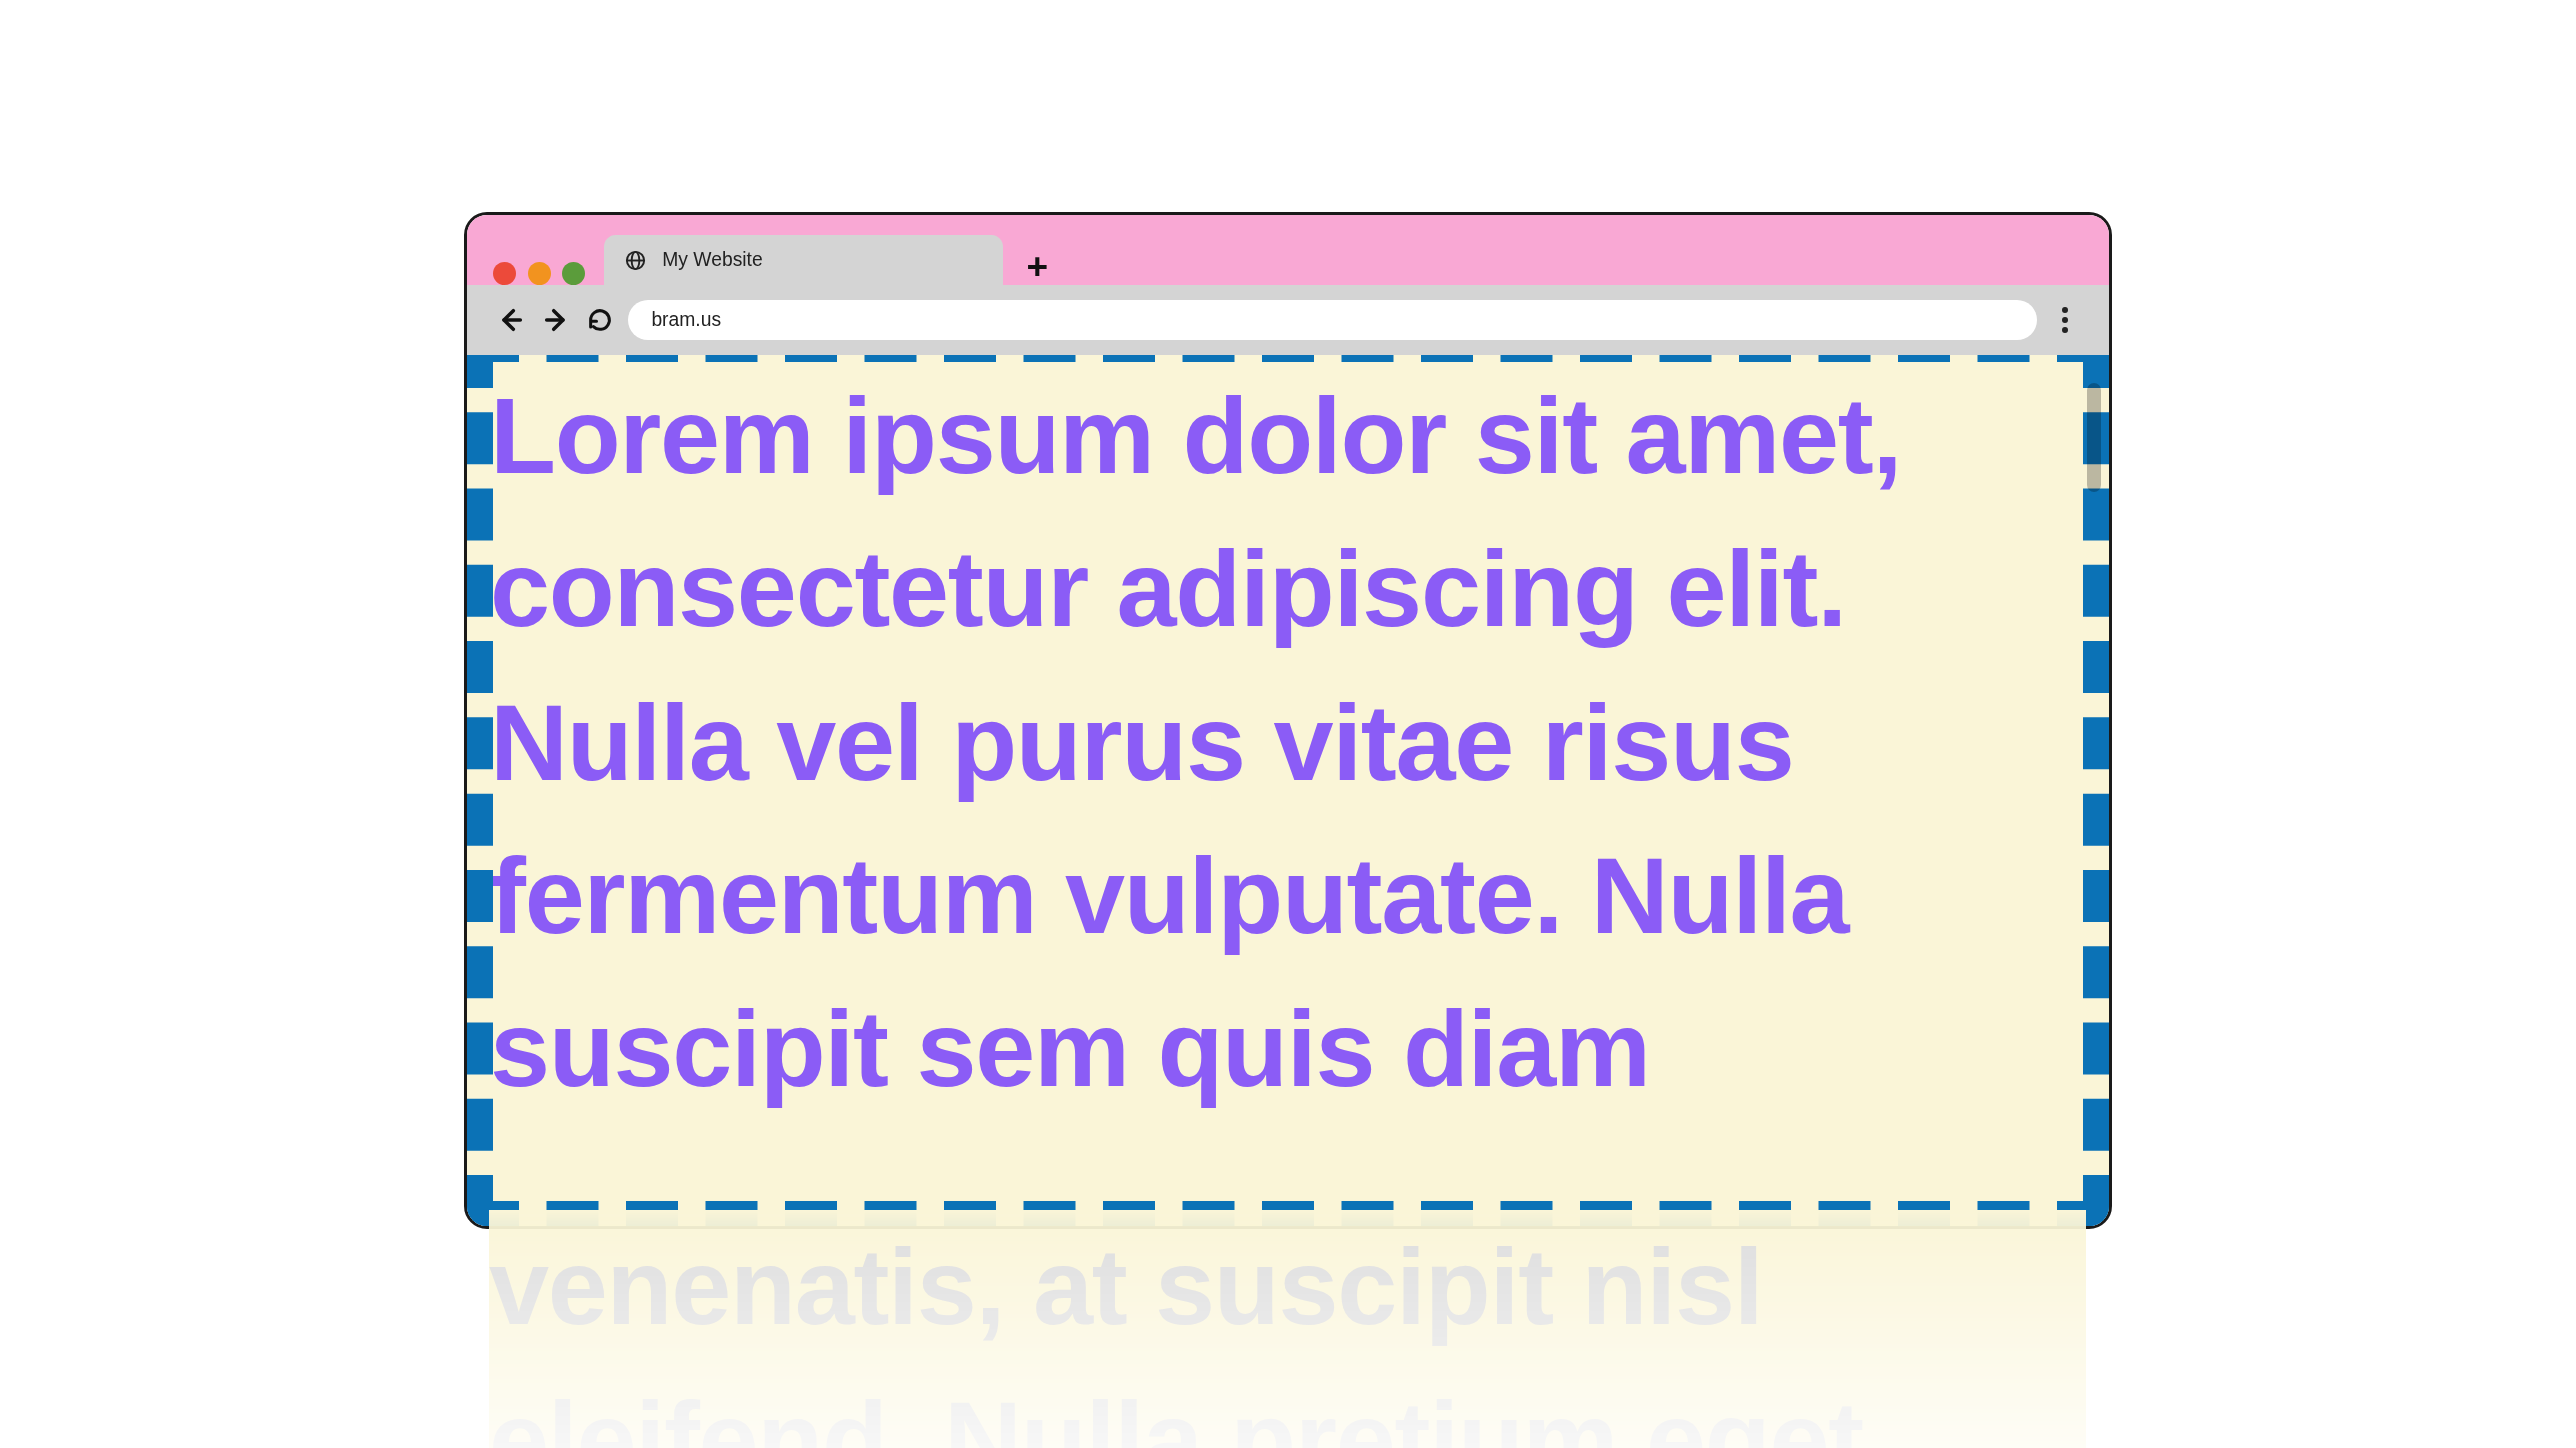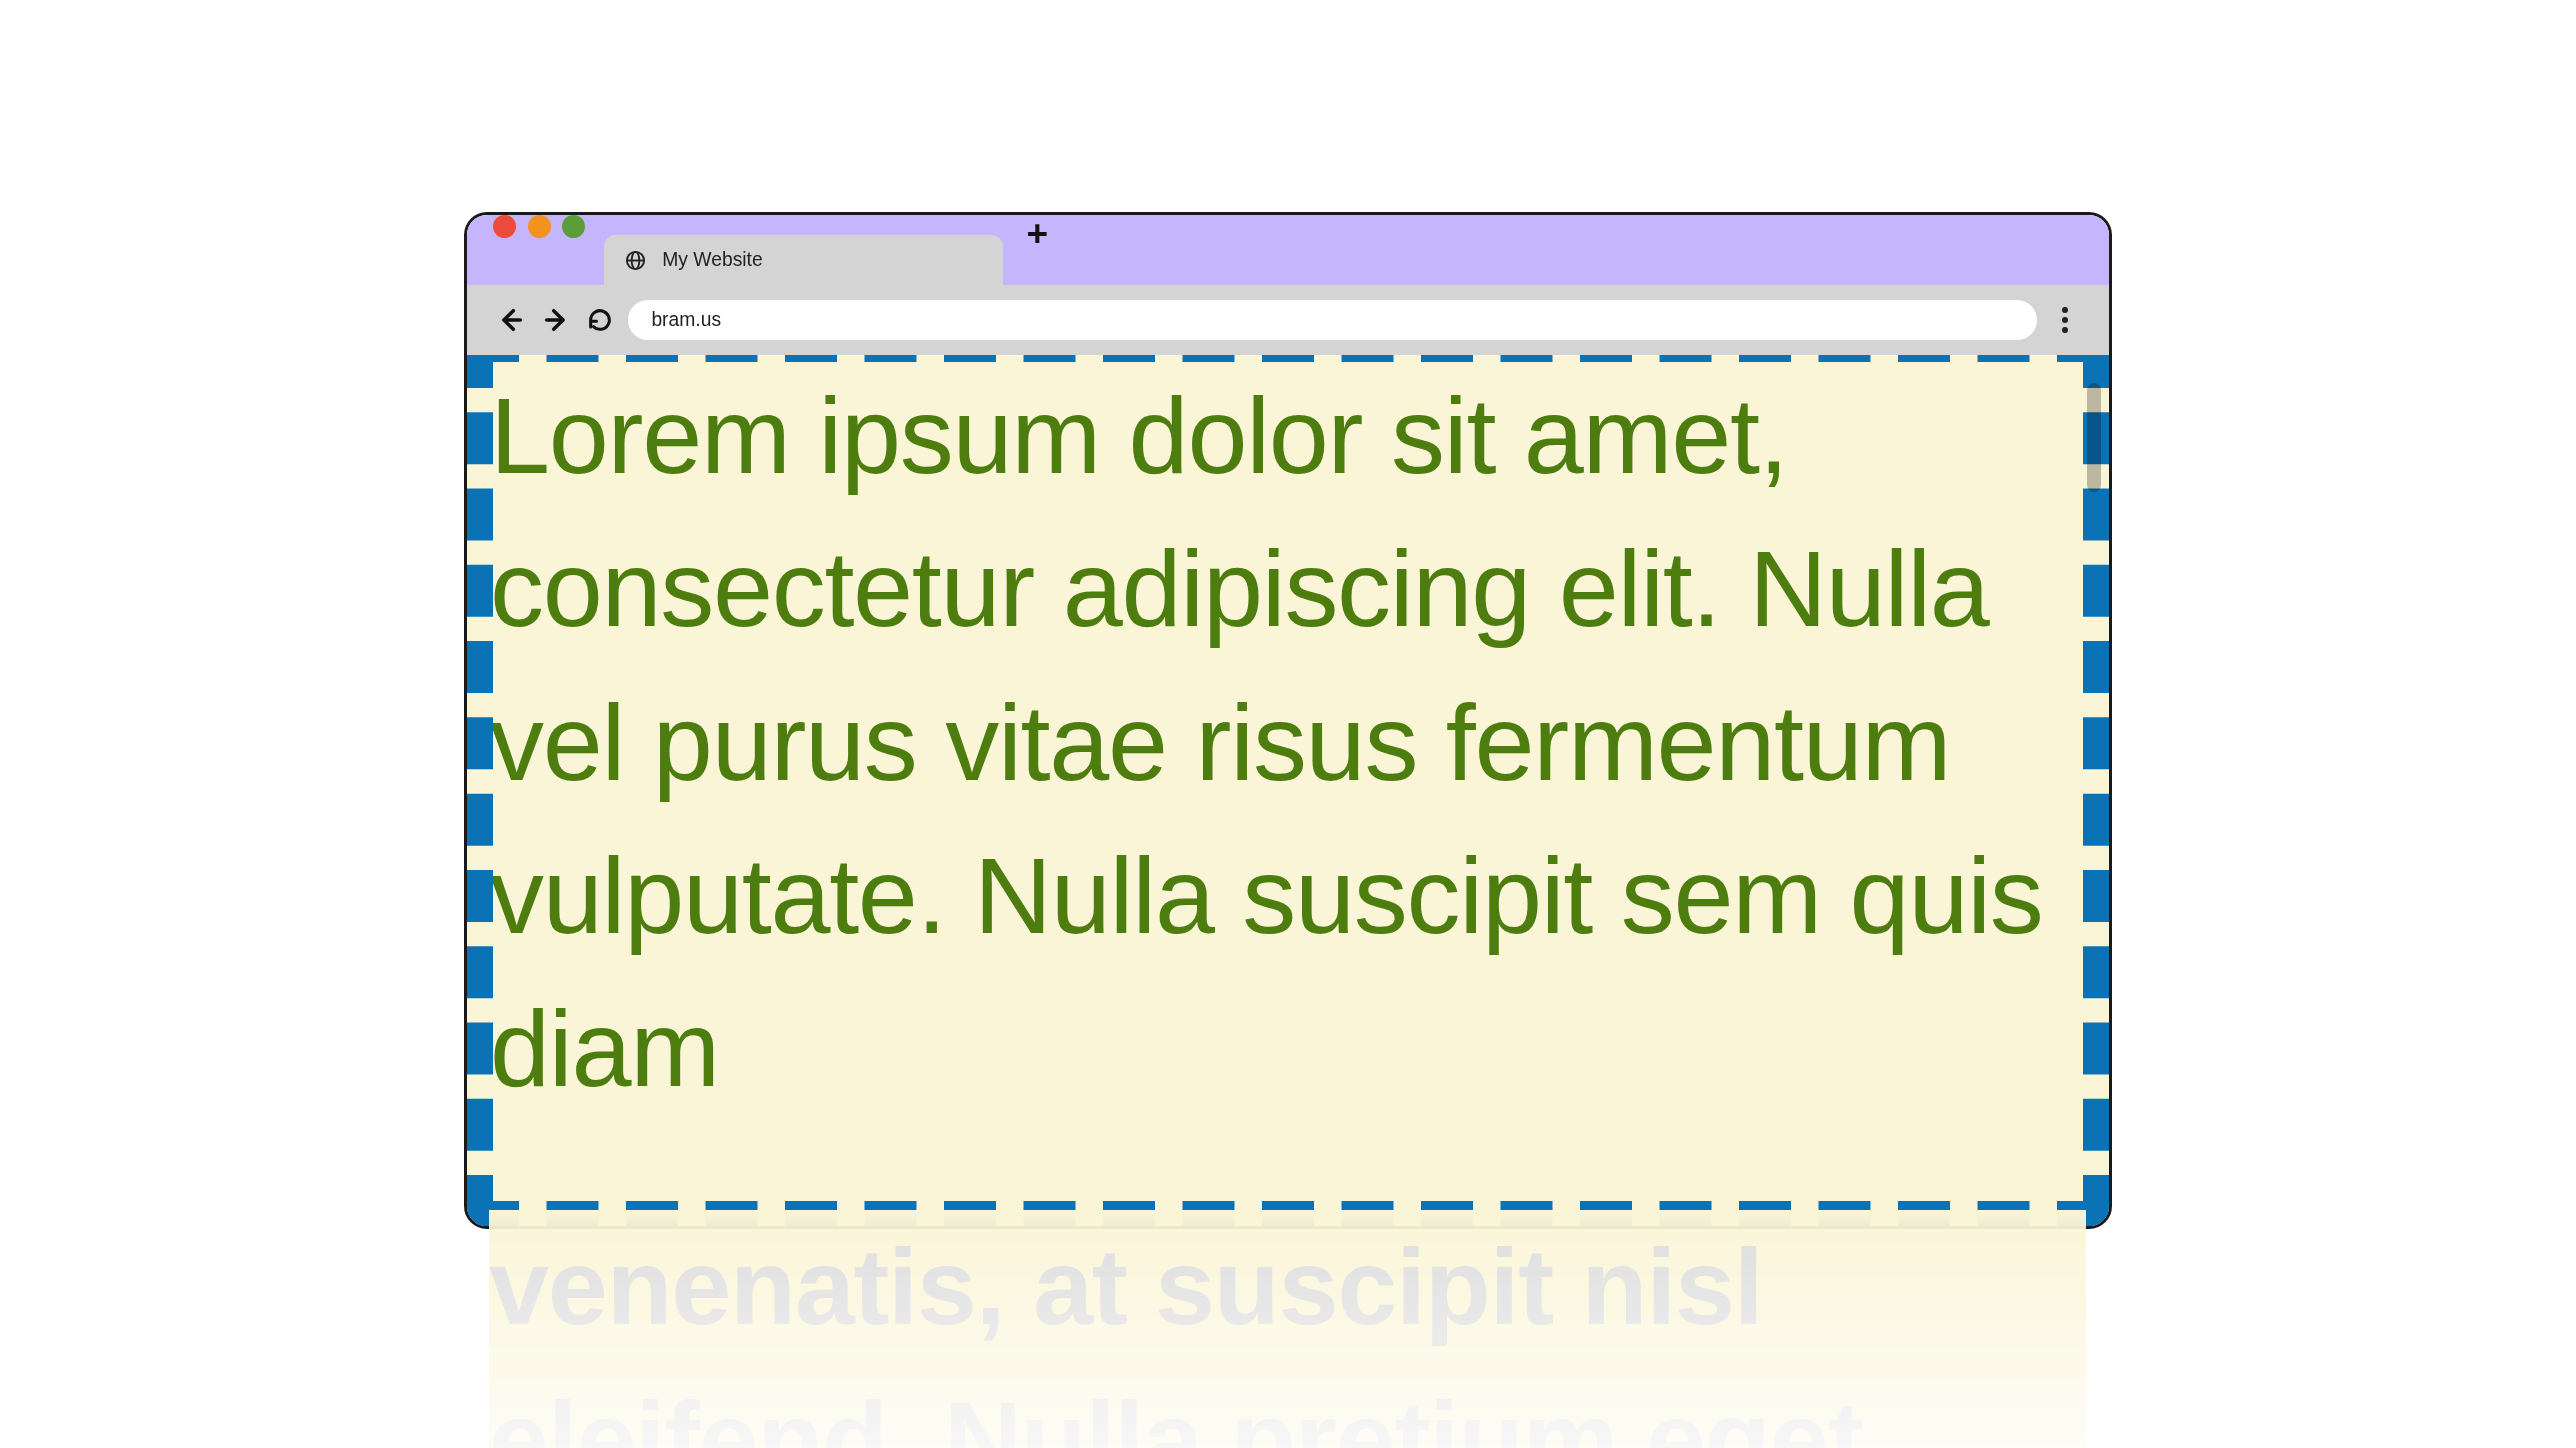--- a/index.html
+++ b/index.html
@@ -28,23 +28,23 @@
     height: 1017px;
     border: 3.2px solid #1a1a1a;
     border-radius: 23px;
     overflow: hidden;
     background: #fff;
   }
 
   
   .tabbar {
     height: 70px;
-    background: #c4b5fd;
-    display: flex;
-    align-items: flex-start;
+    background: #f9a8d4;
+    display: flex;
+    align-items: flex-end;
     position: relative;
   }
   .traffic-lights {
     display: flex;
     gap: 11.6px;
     margin-left: 26px;
   }
   .traffic-lights .dot {
     width: 23px; height: 23px; border-radius: 50%;
   }
@@ -155,23 +155,23 @@
     background: rgba(0,0,0,0.25);
     border-radius: 7px;
   }
   .content-text {
     position: absolute;
     left: 23px;
     top: 3.9px;
     right: 26px;
     font-size: 108px;
     line-height: 1.42;
-    font-weight: 400;
+    font-weight: 700;
     letter-spacing: -1.3px;
-    color: #4d7c0f;
+    color: #8b5cf6;
   }
 
   
   .overflow-text {
     position: absolute;
     left: 489px;
     top: 1210px;
     width: 1597px;
     font-size: 108px;
     line-height: 1.42;

